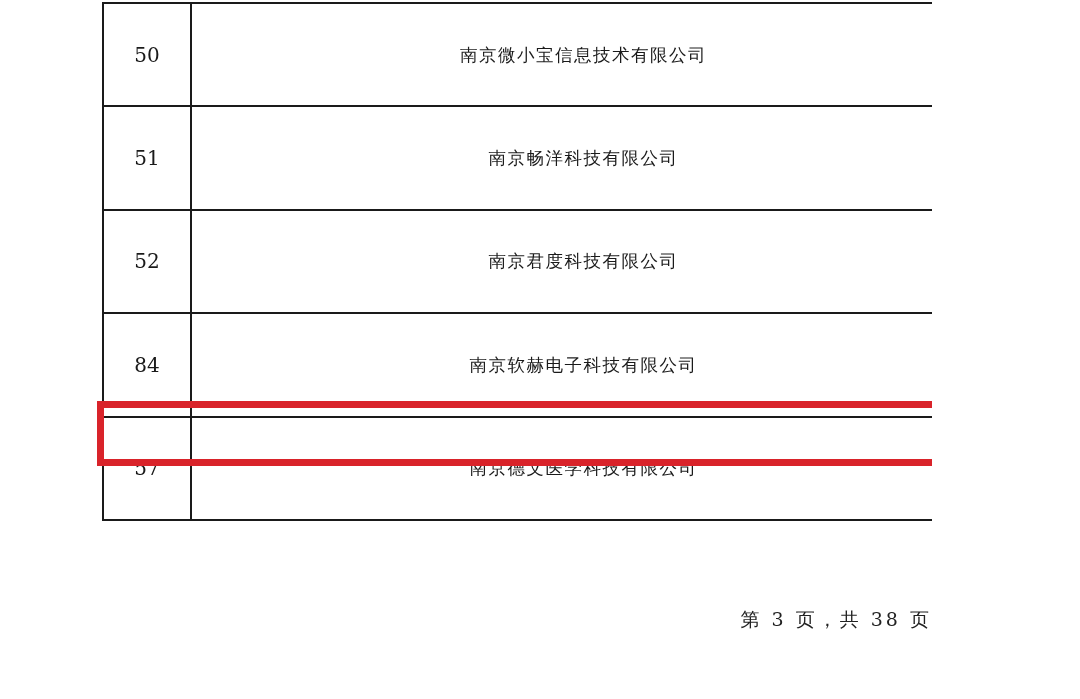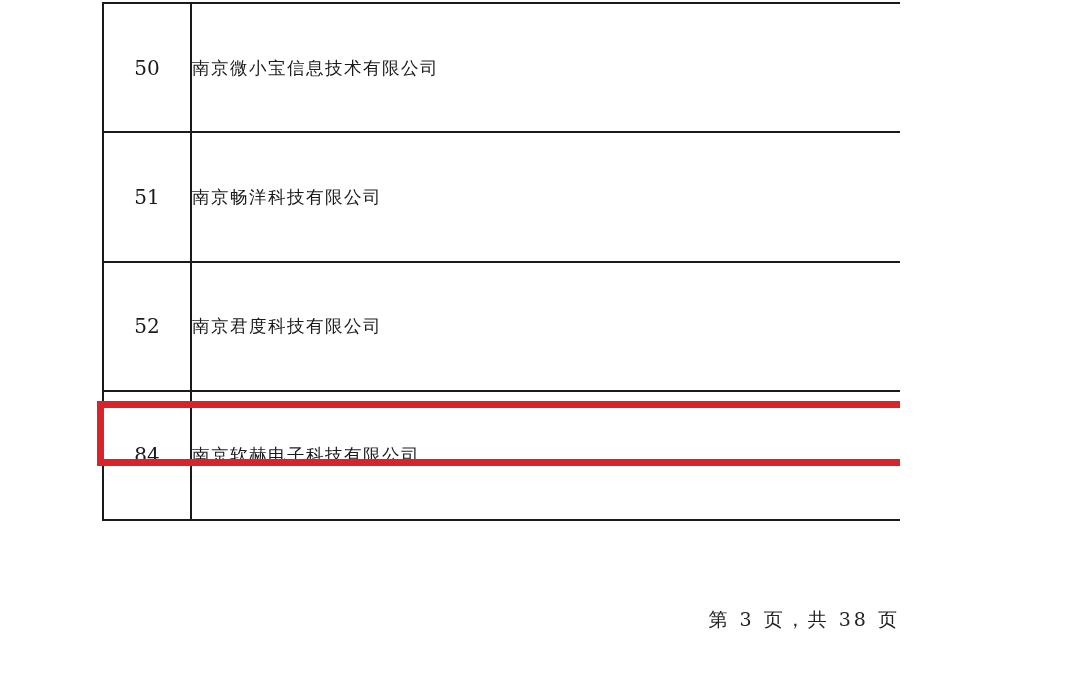--- a/index.html
+++ b/index.html
@@ -8,20 +8,21 @@
     background: #ffffff;
   }
   .page {
     position: relative;
     width: 900px;
     height: 699px;
     background: #ffffff;
     font-family: "DejaVu Serif", "Liberation Serif", serif;
     color: #1a1a1a;
     overflow: hidden;
+    padding-left: 32px;
   }
   table.company-table {
     position: absolute;
     left: 102px;
     top: 2px;
     width: 875px;
     height: 519px;
     border-collapse: collapse;
     table-layout: fixed;
   }
@@ -33,20 +34,21 @@
   }
   .company-table tr {
     height: 57.6px;
   }
   .num-cell {
     width: 86px;
     text-align: center;
     font-size: 20px;
   }
   .name-cell {
+    text-align: center;
     font-size: 17.5px;
     letter-spacing: 1.5px;
   }
   .highlight-box {
     position: absolute;
     left: 97px;
     top: 401px;
     width: 885px;
     height: 65px;
     border: 7px solid #d9232a;
@@ -81,20 +83,24 @@
         <td class="name-cell">南京畅洋科技有限公司</td>
       </tr>
       <tr>
         <td class="num-cell">52</td>
         <td class="name-cell">南京君度科技有限公司</td>
       </tr>
       <tr>
         <td class="num-cell">84</td>
         <td class="name-cell">南京软赫电子科技有限公司</td>
       </tr>
+      <tr>
+        <td class="num-cell">57</td>
+        <td class="name-cell">南京德文医学科技有限公司</td>
+      </tr>
     </tbody>
   </table>
 
   <div class="highlight-box"></div>
 
   <div class="footer">第 3 页，共 38 页</div>
 
 </div>
 
 </body></html>

